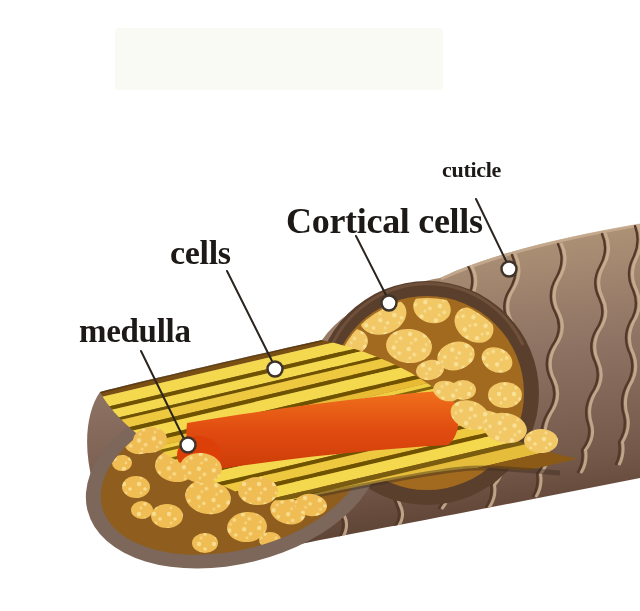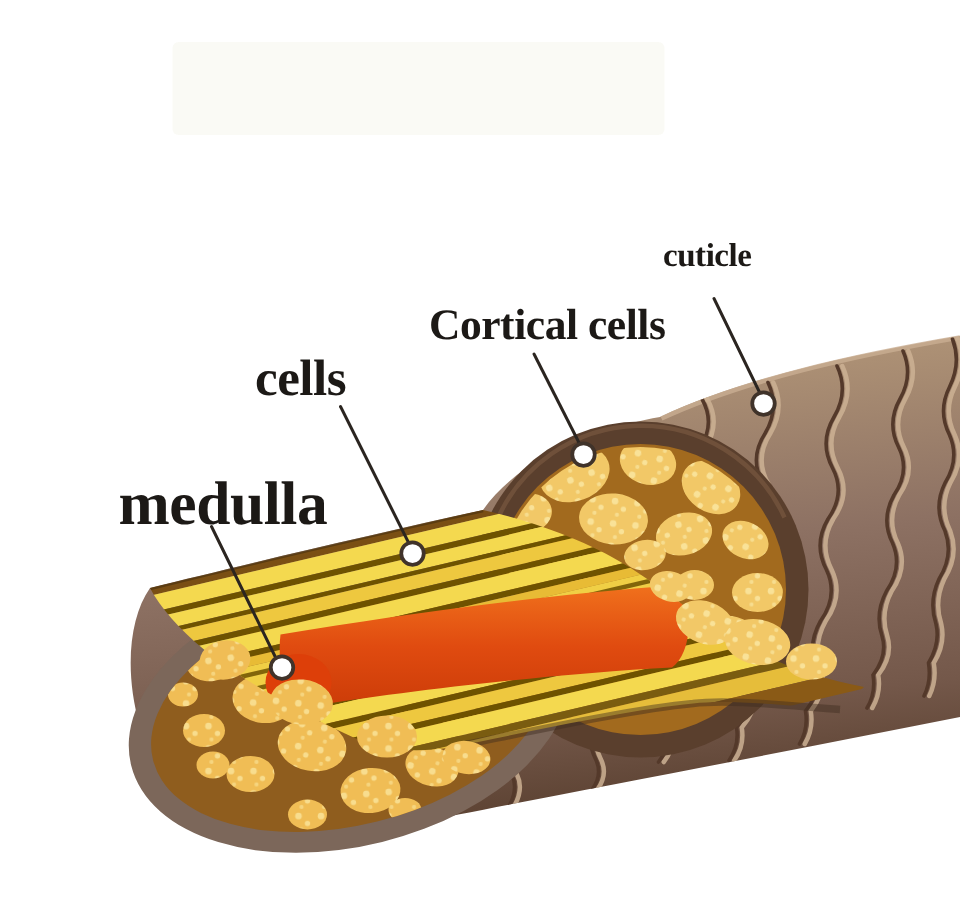--- a/index.html
+++ b/index.html
@@ -5,23 +5,23 @@
   html,body{margin:0;padding:0;background:#ffffff;}
   .stage{
     position:relative;width:640px;height:611px;background:#ffffff;overflow:hidden;
     font-family:"Liberation Serif","DejaVu Serif",serif;
   }
   .stage svg{position:absolute;left:0;top:0;}
   .lbl{
     position:absolute;font-weight:700;color:#1c1916;line-height:1;
     white-space:nowrap;letter-spacing:-0.3px;
   }
-  .lbl-medulla{left:79px;top:315px;font-size:41px;}
+  .lbl-medulla{left:79px;top:315px;font-size:33px;}
   .lbl-cortex{left:170px;top:236px;font-size:34px;}
-  .lbl-cortical{left:286px;top:203px;font-size:29px;}
+  .lbl-cortical{left:286px;top:203px;font-size:36px;}
   .lbl-cuticle{left:442px;top:159px;font-size:22px;}
   .watermark{
     position:absolute;left:115px;top:28px;width:328px;height:62px;
     background:#f8f7f0;border-radius:4px;opacity:.65;
   }
 </style>
 </head>
 <body>
 
 <div class="stage">

